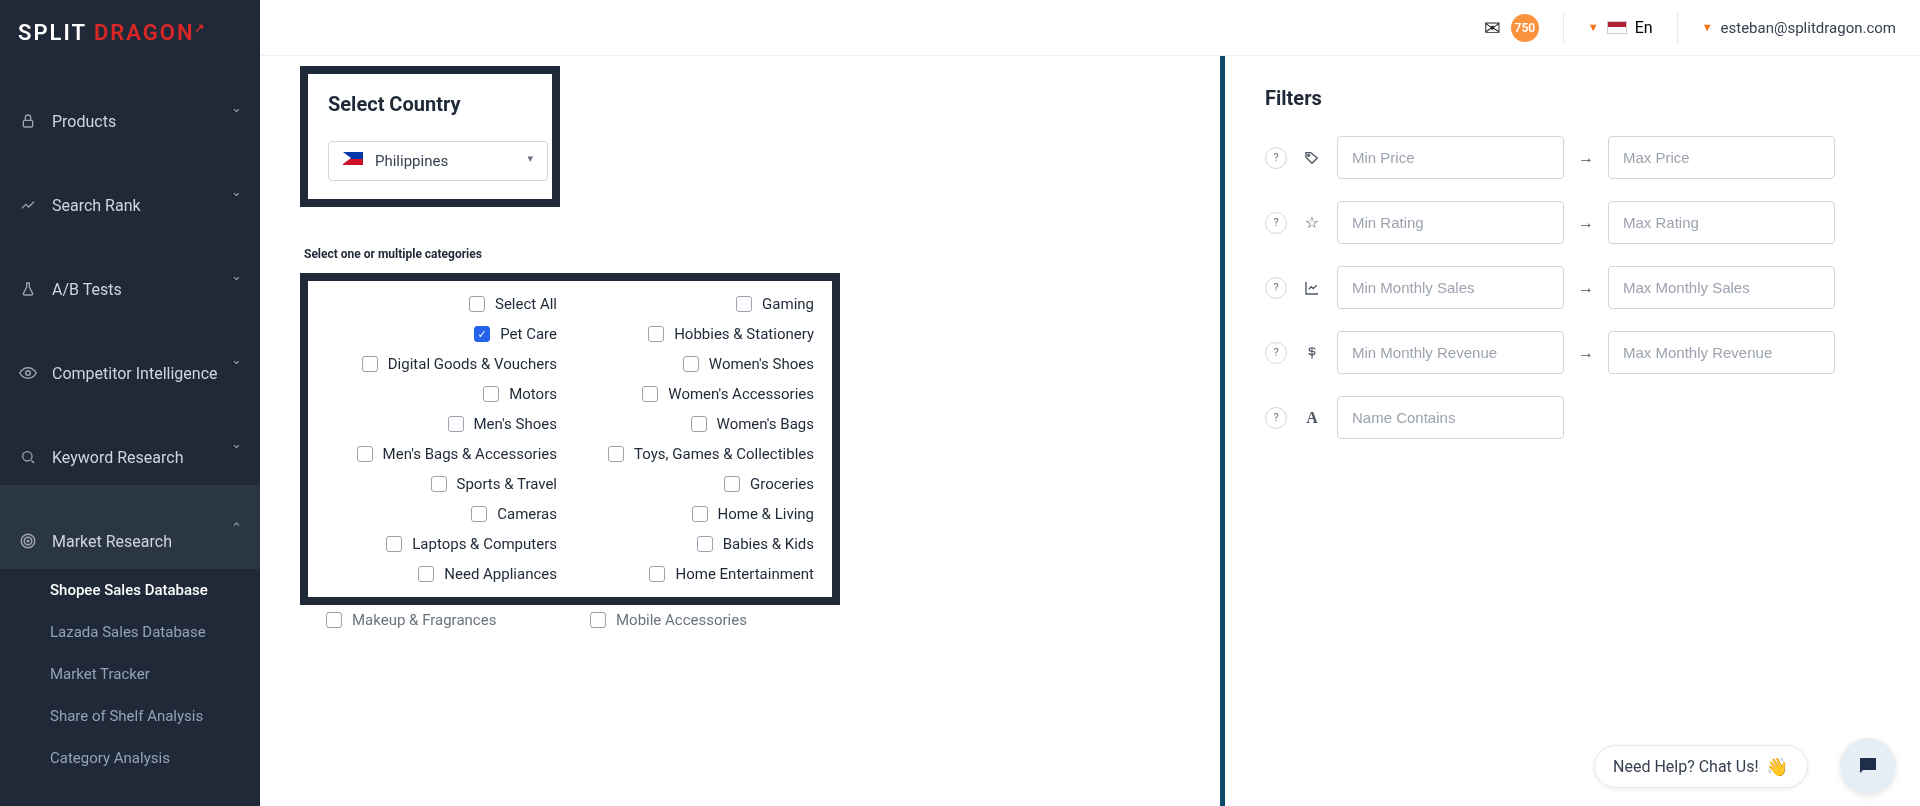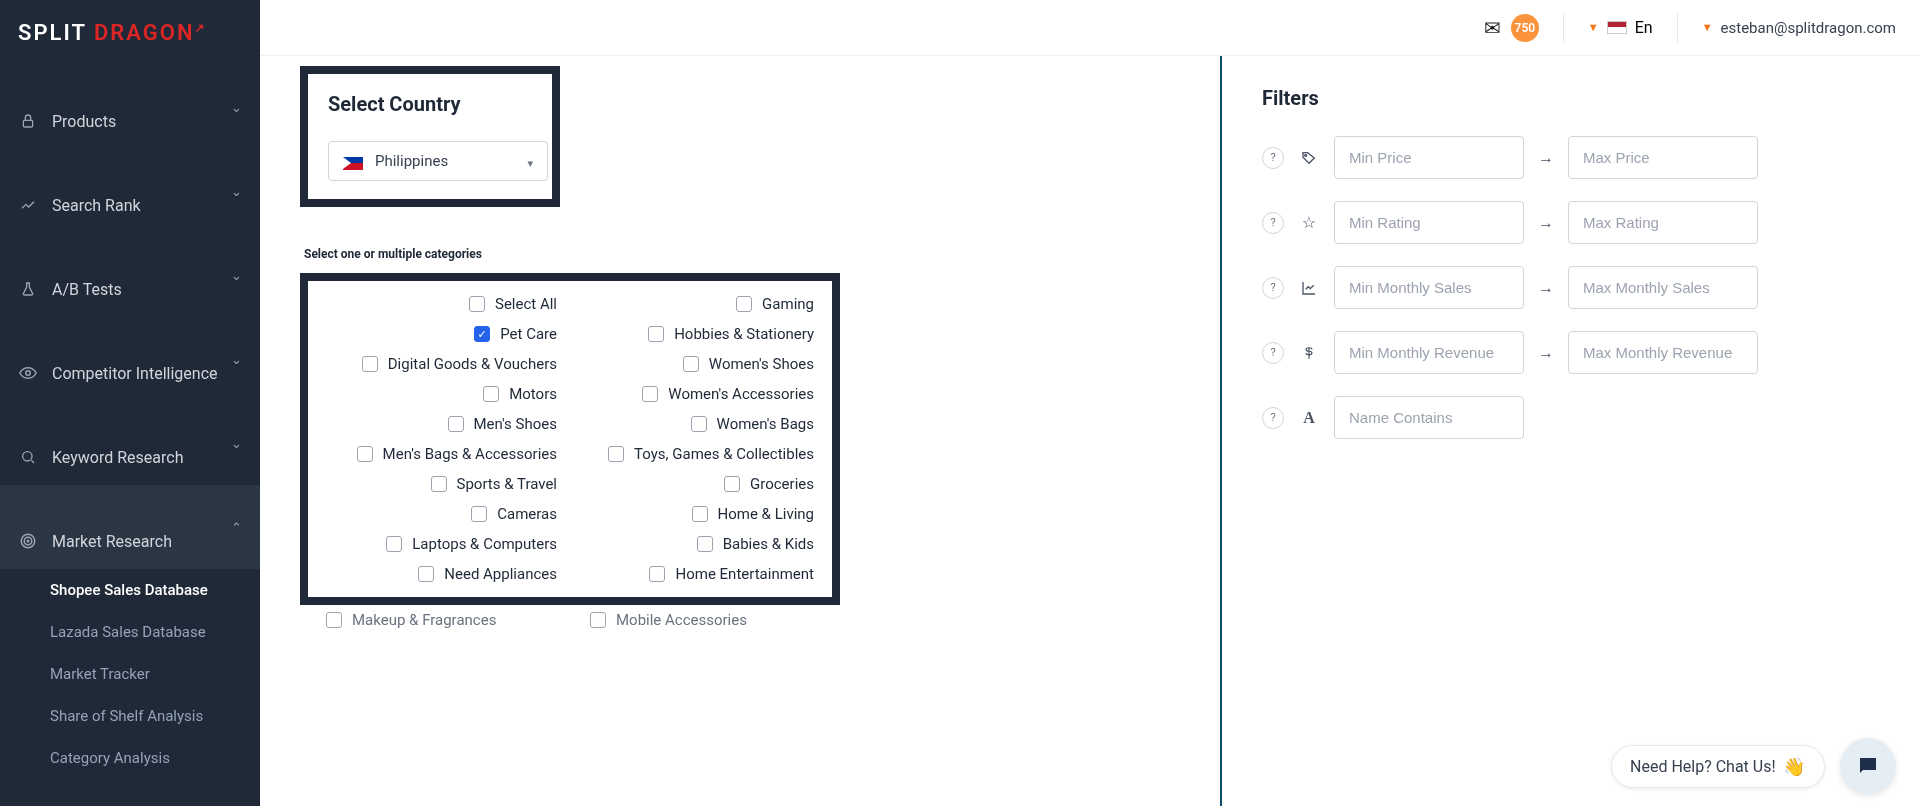--- a/index.html
+++ b/index.html
@@ -30,27 +30,27 @@
 .badge { background: #fb923c; color: #fff; border-radius: 50%; width: 28px; height: 28px; display: inline-flex; align-items: center; justify-content: center; font-size: 12px; font-weight: 600; }
 .top-sep { width: 1px; height: 30px; background: #e5e7eb; }
 .top-lang { display: flex; align-items: center; gap: 8px; cursor: pointer; }
 .caret-o { color: #f97316; font-size: 11px; }
 .flag-us { width: 20px; height: 13px; background: linear-gradient(to bottom,#b22234 0%,#b22234 50%,#fff 50%,#fff 100%); position: relative; border: 1px solid #ccc; }
 .top-user { display: flex; align-items: center; gap: 8px; cursor: pointer; font-size: 15px; color: #374151; }
 
 
 .main { position: absolute; left: 260px; top: 56px; right: 0; bottom: 0; display: flex; }
 .left-col { flex: 1; padding: 10px 30px 0 40px; position: relative; }
-.right-col { width: 700px; border-left: 2px solid #0c4a6e; padding: 30px 40px; }
+.right-col { width: 700px; border-left: 5px solid #0c4a6e; padding: 30px 40px; }
 
 
 .hl-box { border: 8px solid #1f2937; background: #fff; padding: 18px 20px; }
 .hl-country { width: 260px; }
 .sect-title { font-size: 20px; font-weight: 700; color: #1f2937; margin-bottom: 16px; }
-.country-select { border: 1px solid #d1d5db; border-radius: 4px; padding: 10px 14px; display: flex; align-items: flex-end; gap: 12px; width: 220px; cursor: pointer; position: relative; margin-top: 25px; }
+.country-select { border: 1px solid #d1d5db; border-radius: 4px; padding: 10px 14px; display: flex; align-items: flex-start; gap: 12px; width: 220px; cursor: pointer; position: relative; margin-top: 25px; }
 .flag-ph { width: 20px; height: 13px; background: linear-gradient(to bottom, #0038a8 0 50%, #ce1126 50% 100%); position: relative; }
 .flag-ph::before { content:''; position:absolute; left:0; top:0; border-top:6.5px solid transparent; border-bottom:6.5px solid transparent; border-left:8px solid #fff; }
 .country-label { font-size: 15px; color: #374151; }
 .dd-caret { margin-left: auto; color: #6b7280; font-size: 11px; }
 
 .cats-heading { font-size: 12px; font-weight: 700; color: #1f2937; margin: 40px 0 12px 4px; }
 .hl-cats { width: 540px; padding: 14px 18px; }
 .cat-cols { display: flex; gap: 26px; }
 .cat-col { flex: 1; display: flex; flex-direction: column; gap: 12px; align-items: flex-end; }
 .cat-item { display: flex; align-items: center; gap: 10px; font-size: 15px; color: #1f2937; cursor: pointer; }
@@ -58,26 +58,26 @@
 .cb.checked { background: #2563eb; border-color: #2563eb; color: #fff; font-size: 11px; }
 
 .extra-row { display: flex; gap: 40px; width: 540px; padding: 6px 26px 0; color: #6b7280; }
 .extra-row .cat-item { flex: 1; color: #6b7280; }
 
 
 .filter-title { font-size: 20px; font-weight: 700; color: #1f2937; margin-bottom: 26px; }
 .filter-row { display: flex; align-items: center; gap: 14px; margin-bottom: 22px; }
 .help { width: 22px; height: 22px; border: 1px solid #d1d5db; border-radius: 50%; display: inline-flex; align-items: center; justify-content: center; font-size: 11px; color: #6b7280; cursor: pointer; }
 .ficon { width: 22px; display: inline-flex; justify-content: center; color: #4b5563; font-size: 16px; }
-.finput { border: 1px solid #d1d5db; border-radius: 4px; padding: 12px 14px; font-size: 15px; color: #374151; width: 190px; }
+.finput { border: 1px solid #d1d5db; border-radius: 4px; padding: 12px 14px; font-size: 15px; color: #374151; width: 227px; }
 .finput::placeholder { color: #9ca3af; }
 .arrow { font-size: 16px; color: #4b5563; }
 
 
-.chat-help { position: absolute; right: 95px; bottom: 18px; background: #fff; border: 1px solid #e5e7eb; border-radius: 24px; padding: 10px 18px; display: flex; align-items: center; gap: 8px; font-size: 16px; color: #374151; box-shadow: 0 1px 4px rgba(0,0,0,0.08); cursor: pointer; }
+.chat-help { position: absolute; right: 112px; bottom: 18px; background: #fff; border: 1px solid #e5e7eb; border-radius: 24px; padding: 10px 18px; display: flex; align-items: center; gap: 8px; font-size: 16px; color: #374151; box-shadow: 0 1px 4px rgba(0,0,0,0.08); cursor: pointer; }
 .wave { font-size: 18px; }
 .chat-btn { position: absolute; right: 24px; bottom: 12px; width: 56px; height: 56px; border-radius: 50%; background: #e5edf5; display: flex; align-items: center; justify-content: center; cursor: pointer; box-shadow: 0 2px 6px rgba(0,0,0,0.1); }
 .chat-btn svg { fill: #1f2e4a; }
 </style>
 </head>
 <body>
 
 <div class="sidebar">
   <div class="logo">
     <span class="logo-text">

